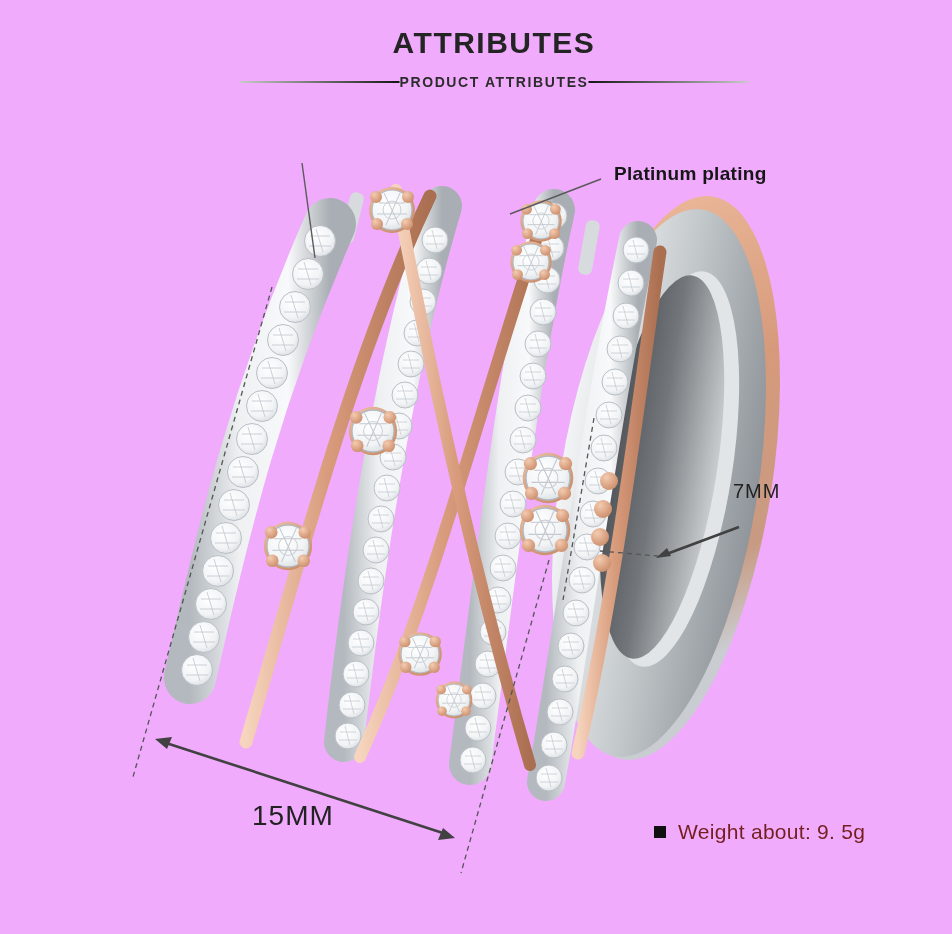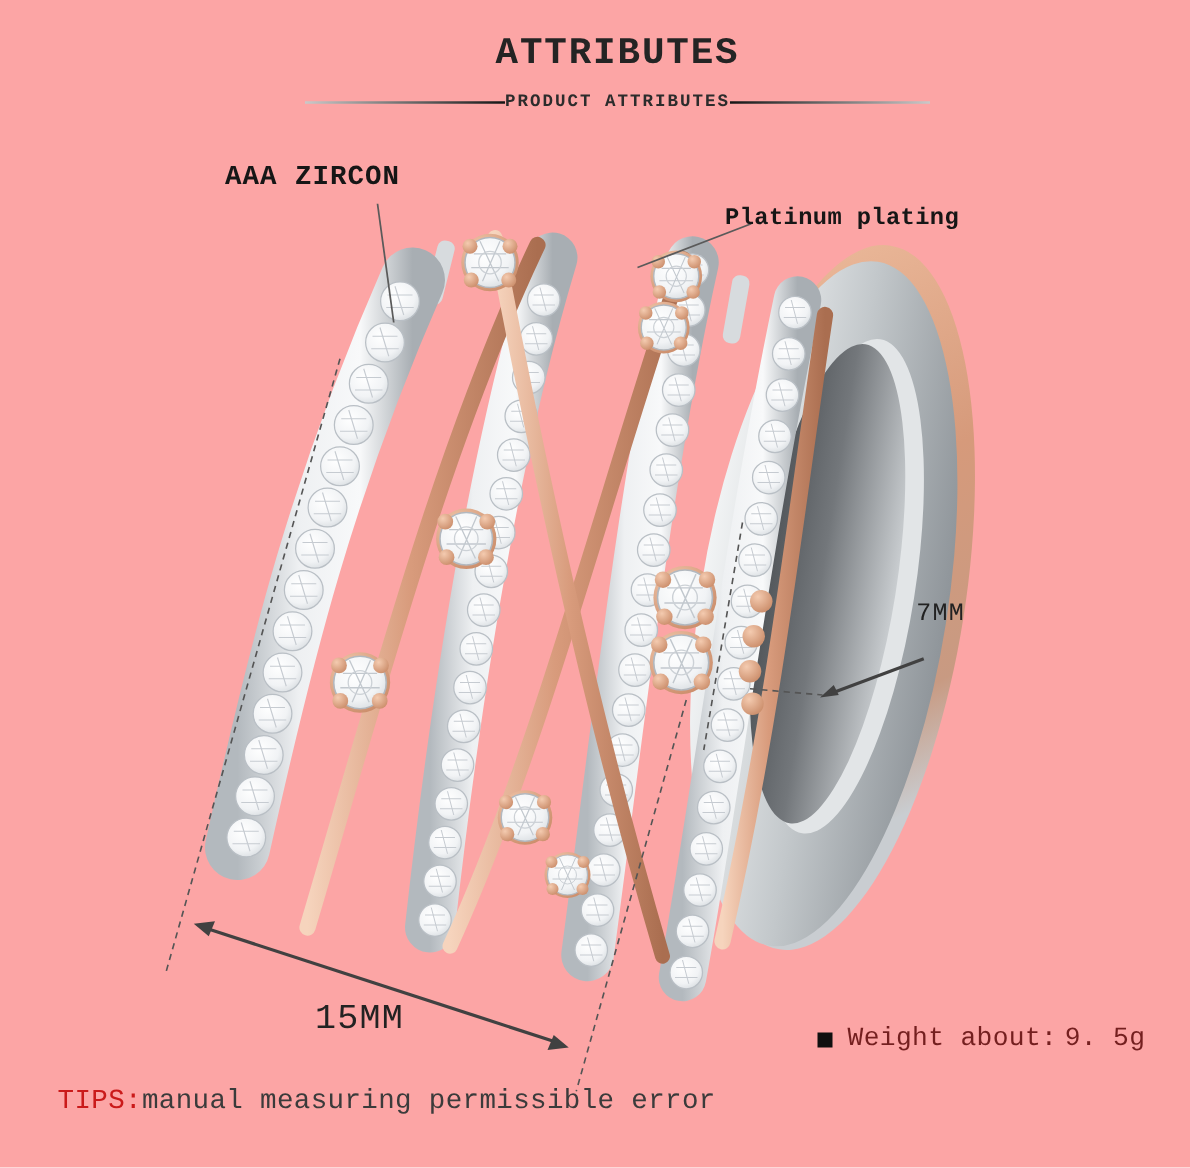--- a/index.html
+++ b/index.html
@@ -1,18 +1,18 @@
 <!DOCTYPE html>
 <html><head>
 <meta charset="utf-8">
 <style>
   html,body{margin:0;padding:0;background:#ffffff;}
   .page{
-    position:relative;width:952px;height:934px;background:#fca5a5;overflow:hidden;
-    font-family:Liberation Mono, monospace;color:#222;
+    position:relative;width:952px;height:934px;background:#f0abfc;overflow:hidden;
+    font-family:Liberation Sans, sans-serif;color:#222;
   }
   
   .hdr{position:absolute;left:0;top:0;width:100%;text-align:center;}
   .hdr-title{
     margin:0;position:absolute;left:50%;top:26px;transform:translateX(-50%);
     margin-left:18px;font-size:30px;font-weight:600;letter-spacing:1.5px;color:#242424;
     white-space:nowrap;
   }
   .hdr-subrow{
     position:absolute;left:50%;top:74px;transform:translateX(-50%);margin-left:18px;
@@ -20,21 +20,21 @@
   }
   .rule{display:inline-block;width:160px;height:2px;}
   .rule-l{background:linear-gradient(to left,#151515,#c9c9c9);}
   .rule-r{background:linear-gradient(to right,#151515,#c9c9c9);}
   .hdr-sub{font-size:14px;font-weight:600;letter-spacing:1.6px;color:#2c2c2c;}
   
   .art{position:absolute;left:0;top:0;width:952px;height:934px;}
   
   .lbl{position:absolute;white-space:nowrap;}
   .lbl-zircon{left:180px;top:129px;font-size:22px;font-weight:bold;letter-spacing:.8px;color:#161616;}
-  .lbl-plating{left:580px;top:163px;font-size:19px;font-weight:bold;letter-spacing:.3px;color:#161616;}
+  .lbl-plating{left:614px;top:163px;font-size:19px;font-weight:bold;letter-spacing:.3px;color:#161616;}
   .lbl-7mm{left:733px;top:480px;font-size:20px;font-weight:400;letter-spacing:1px;color:#222;}
   .lbl-15mm{left:252px;top:800px;font-size:28px;font-weight:400;letter-spacing:1px;color:#222;}
   
   .tips{position:absolute;left:46px;top:868px;font-size:22px;letter-spacing:.3px;white-space:nowrap;}
   .tips-prefix{color:#ca1a1a;}
   .tips-text{color:#3b3b3b;}
   
   .specs{position:absolute;left:654px;top:820px;}
   .spec-row{display:flex;align-items:center;margin-bottom:8px;}
   .bullet{width:12px;height:12px;background:#101010;margin-right:12px;flex:0 0 auto;}
@@ -256,28 +256,24 @@
       <g>
         <line class="dash" x1="272" y1="287" x2="133" y2="777"></line>
         <line class="dash" x1="549" y1="560" x2="461" y2="873"></line>
         <line class="arrow" x1="163" y1="742" x2="449" y2="835"></line>
         <polygon class="ahead" points="155,739 172,737 167,749"></polygon>
         <polygon class="ahead" points="455,838 438,840 443,828"></polygon>
       </g>
     </g>
   </svg>
 
-  <div class="lbl lbl-zircon">AAA ZIRCON</div>
   <div class="lbl lbl-plating">Platinum plating</div>
   <div class="lbl lbl-7mm">7MM</div>
   <div class="lbl lbl-15mm">15MM</div>
 
-  <div class="tips">
-    <span class="tips-prefix">TIPS:</span><span class="tips-text">manual measuring permissible error</span>
-  </div>
 
   <div class="specs">
     <div class="spec-row">
       <span class="bullet"></span>
       <span class="spec-text"><span class="spec-label">Weight about:</span><span>9. 5g</span></span>
     </div>
   </div>
 
 </div>
 

